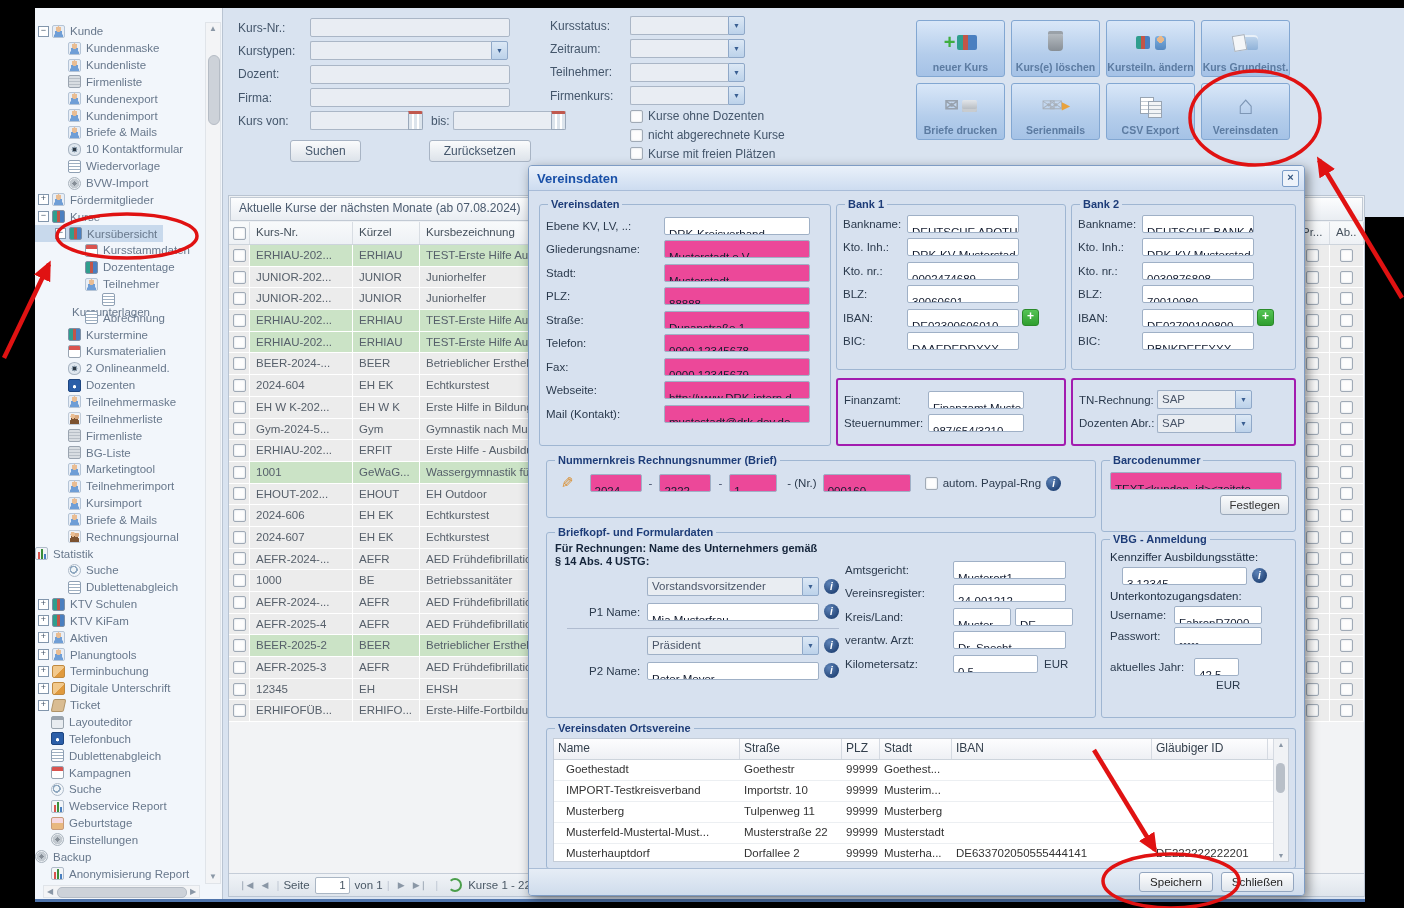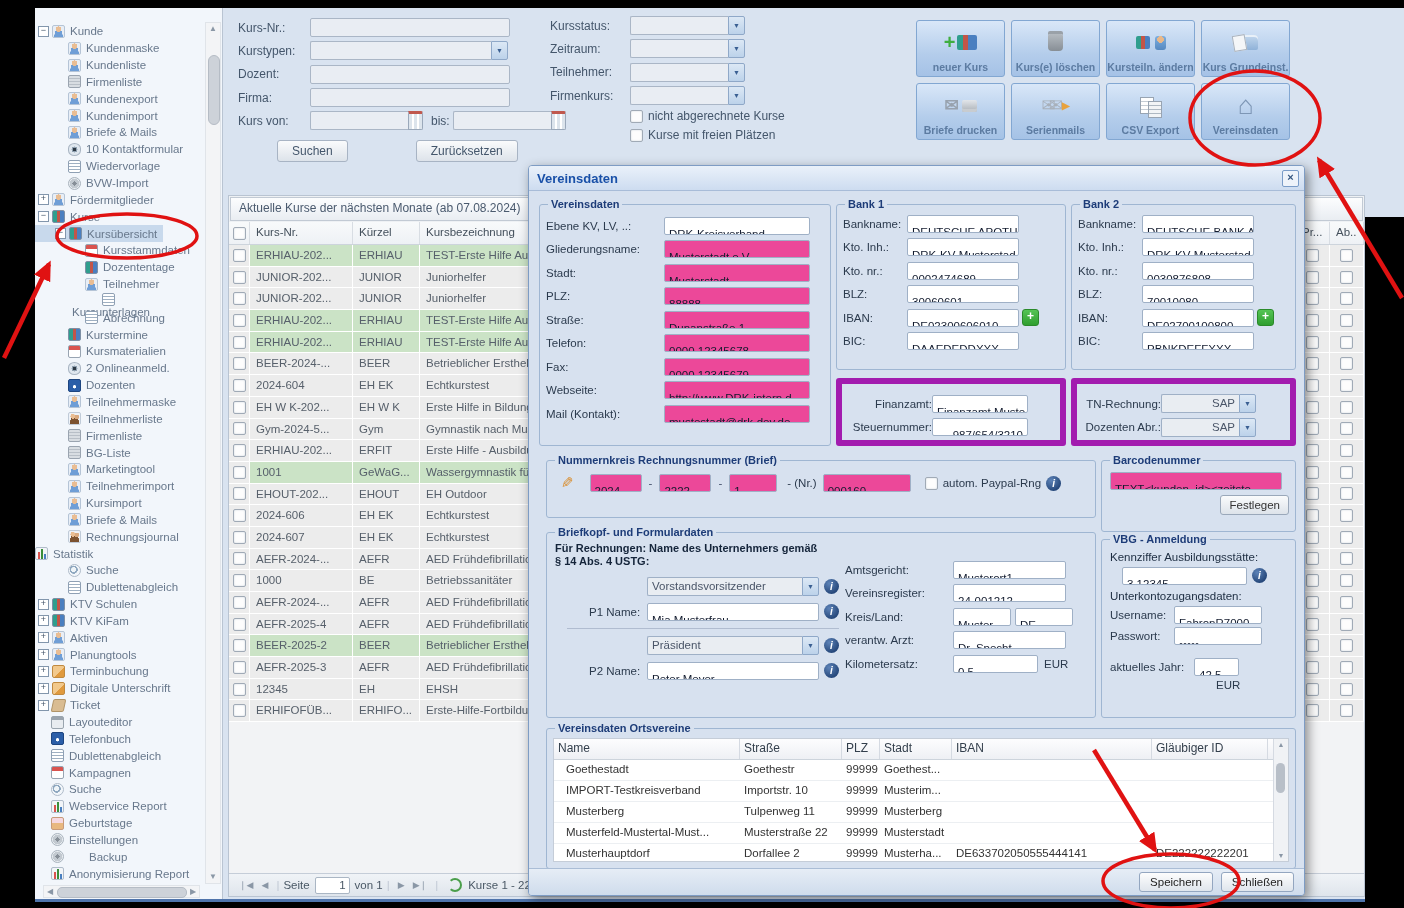--- a/index.html
+++ b/index.html
@@ -46,21 +46,21 @@
   .w198{width:198px;}.w115{width:115px;}
   .ssel{display:flex;flex:none;height:19px;box-sizing:border-box;}
   .sselbody{flex:1;background:#e9edf3;border:1px solid #aab6c6;border-right:none;border-radius:2px 0 0 2px;}
   .darr{width:17px;flex:none;background:linear-gradient(#dce8f5,#bcd2ea);border:1px solid #8fa8c8;border-radius:0 2px 2px 0;text-align:center;color:#3a5f92;box-sizing:border-box;}
   .darr::before{content:"▼";font-size:7px;line-height:17px;}
   .sdate{display:flex;width:113px;flex:none;height:19px;box-sizing:border-box;}
   .dico{width:15px;flex:none;border:1px solid #9aa8ba;border-top:3px solid #c0584e;background:repeating-linear-gradient(90deg,#dce4ec 0 3px,#fff 3px 5px);box-sizing:border-box;border-radius:0 2px 2px 0;}
   .bis{width:22px;margin-left:8px;flex:none;}
   .sbtnrow{margin-top:8px;display:flex;}
   .sbtn{height:22px;font-size:12px;color:#44566b;background:linear-gradient(#fafbfc,#dde3ea);border:1px solid #a8b4c4;border-radius:3px;padding:0 14px;font-family:"Liberation Sans",sans-serif;}
-  .sbtn1{margin-left:39px;}
+  .sbtn1{margin-left:52px;}
   .sbtn2{margin-left:68px;}
   .cbrow{display:flex;align-items:center;height:18.6px;font-size:12px;color:#44566b;padding-left:80px;}
   .cb{width:11px;height:11px;background:#fdfdfd;border:1px solid #a0aab6;border-radius:2px;flex:none;box-shadow:inset 0 0 2px #ccd4dc;}
   .cblabel{margin-left:5px;}
   
   .toolbar{position:absolute;left:881px;top:12px;display:grid;grid-template-columns:repeat(4,89px);gap:6px;}
   .tbtn{height:57px;background:linear-gradient(#d9e7f8,#b4cdeb 60%,#a5c2e6);border:1px solid #82a7d2;border-radius:3px;color:#5c7ba1;font-weight:bold;font-size:10.5px;display:flex;flex-direction:column;align-items:center;padding:3px 2px;box-sizing:border-box;}
   .tbicon{flex:1;display:flex;align-items:center;justify-content:center;width:100%;}
   .tblabel{line-height:12px;white-space:nowrap;}
   .tbi-newcourse .tbicon::before{content:"+";color:#3fae3f;font-weight:800;font-size:20px;margin-right:2px;}
@@ -99,21 +99,21 @@
   .pginput{width:30px;height:15px;background:#fff;border:1px solid #aab6c4;border-radius:2px;margin:0 5px;text-align:right;padding-right:3px;line-height:15px;}
   .refresh{width:10px;height:10px;border:2px solid #4a9e4a;border-radius:50%;border-left-color:rgba(0,0,0,0);margin:0 6px;}
   
   .modal{position:absolute;left:493px;top:157px;width:777px;height:731px;background:#d7e1ef;border:1px solid #7e9cc4;border-radius:4px;box-shadow:3px 4px 12px rgba(0,0,0,.45);z-index:40;box-sizing:border-box;}
   .mtitlebar{height:24px;display:flex;align-items:center;background:linear-gradient(#eaf1fa,#cddcf0);border-bottom:1px solid #a8bcd8;border-radius:3px 3px 0 0;}
   .mtitle{font-size:13px;font-weight:bold;color:#1950a8;padding-left:8px;flex:1;}
   .mclose{width:15px;height:15px;background:#eef3fa;border:1px solid #7a9cc8;border-radius:2px;color:#33557f;font-size:11px;line-height:13px;text-align:center;margin-right:5px;flex:none;}
   .mclose::before{content:"×";font-weight:bold;}
   .fs{position:absolute;border:1px solid #9fb6d2;border-radius:3px;margin:0;padding:2px 6px;box-sizing:border-box;}
   .fs legend{font-size:11px;font-weight:bold;color:#1d3c78;padding:0 3px;margin-left:2px;}
-  .box{position:absolute;border:6px solid #a21caf;border-radius:3px;box-sizing:border-box;padding:8px 6px 0 6px;text-align:right;}
+  .box{position:absolute;border:2px solid #a21caf;border-radius:3px;box-sizing:border-box;padding:8px 6px 0 6px;}
   .mrow{display:flex;align-items:center;height:23.5px;font-size:11.5px;color:#2b3a4d;}
   .mlabel{flex:none;}
   .w118{width:118px;}.w64{width:64px;}.w78{width:78px;}.w108{width:108px;}
   .minp{background:#fff;border:1px solid #9fb0c6;border-radius:2px;height:17px;line-height:16px;padding:8px 4px;font-size:11.5px;color:#121b2e;white-space:nowrap;overflow:hidden;box-sizing:border-box;flex:none;}
   .minp + .minp{margin-left:4px;}
   .w144{width:146px;}.w112{width:112px;}.w172{width:172px;}
   .bg-g{background:#ec4899;}
   .bgw{background:#fff;}
   .plus{width:15px;height:15px;background:linear-gradient(#55c455,#2f9e2f);border:1px solid #2a8a2a;border-radius:3px;color:#fff;font-weight:bold;font-size:12px;line-height:13px;text-align:center;margin-left:3px;flex:none;}
   .plus::before{content:"+";}
@@ -472,21 +472,21 @@
           <span class="ci ci-cake"></span>
           <span class="tlabel">Geburtstage</span>
         </div>
 
         <div class="titem" style="padding-left: 16px;">
 
           <span class="ci ci-gear"></span>
           <span class="tlabel">Einstellungen</span>
         </div>
 
-        <div class="titem" style="padding-left: 16px; gap: 20px;">
+        <div class="titem" style="">
 
           <span class="ci ci-gear"></span>
           <span class="tlabel">Backup</span>
         </div>
 
         <div class="titem" style="padding-left: 16px;">
 
           <span class="ci ci-chart"></span>
           <span class="tlabel">Anonymisierung Report</span>
         </div>
@@ -563,20 +563,24 @@
             <span class="sselbody"></span>
             <span class="darr"></span>
           </span>
         </div>
       <div class="srow">
           <span class="srlabel">Firmenkurs:</span>
           <span class="ssel w115">
             <span class="sselbody"></span>
             <span class="darr"></span>
           </span>
+        </div>
+      <div class="cbrow">
+          <span class="cb"></span>
+          <span class="cblabel">Kurse ohne Dozenten</span>
         </div>
       <div class="cbrow">
           <span class="cb"></span>
           <span class="cblabel">nicht abgerechnete Kurse</span>
         </div>
       <div class="cbrow">
           <span class="cb"></span>
           <span class="cblabel">Kurse mit freien Plätzen</span>
         </div>
     </div>

